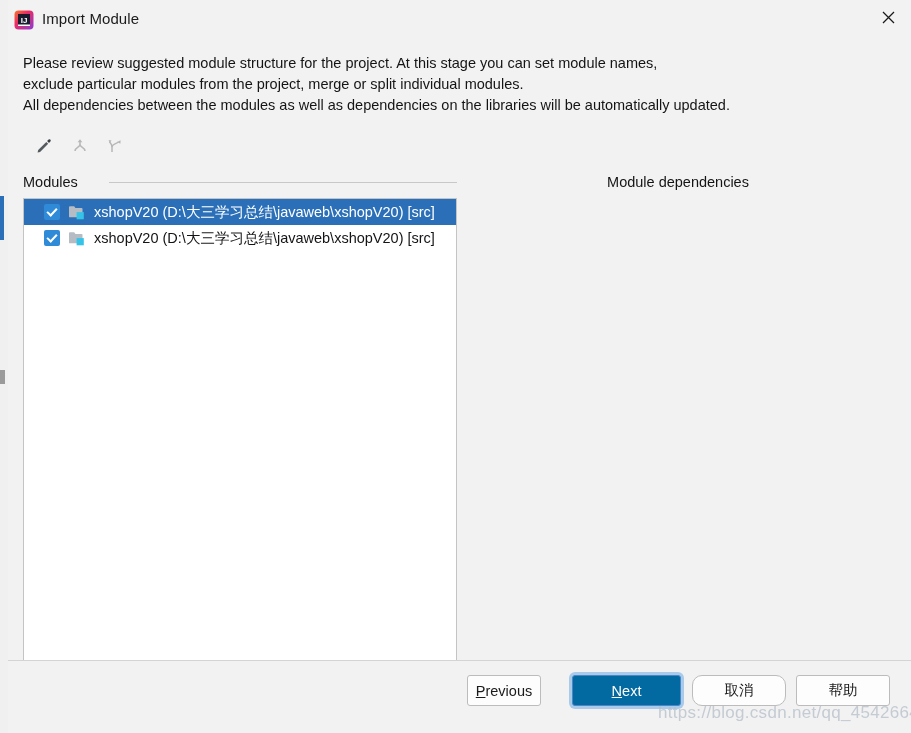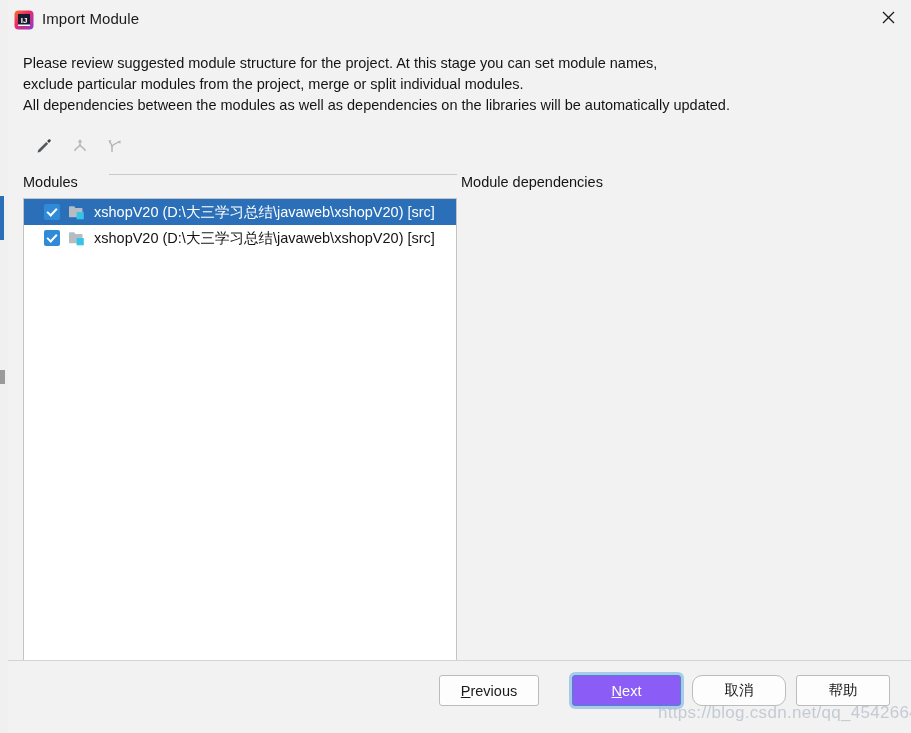--- a/index.html
+++ b/index.html
@@ -104,20 +104,21 @@
     align-items: center;
     justify-content: center;
     cursor: pointer;
   }
   .tool-btn.disabled { cursor: default; }
 
   
   .section-head {
     position: absolute;
     display: flex;
+    align-items: center;
     font-size: 14.5px;
     color: #141414;
     gap: 22px;
   }
   .section-head .rule {
     height: 1px;
     background: #c8c8c8;
     margin-left: 9px;
     flex: 1;
   }
@@ -207,26 +208,26 @@
     font-family: "Liberation Sans", "DejaVu Sans", sans-serif;
     font-size: 14.5px;
     color: #1a1a1a;
     display: flex;
     align-items: center;
     justify-content: center;
     cursor: pointer;
     box-sizing: border-box;
   }
   .dlg-btn.primary {
-    background: #8b5cf6;
+    background: #0369a1;
     border: 1px solid #4a86c8;
     color: #ffffff;
     box-shadow: 0 0 0 3px #a9cbe9;
   }
-  #btn-previous { left: 431px; width: 100px; }
+  #btn-previous { left: 459px; width: 74px; }
   #btn-next     { left: 564px; width: 109px; }
   #btn-cancel   { left: 684px; width: 94px; border-radius: 10px; }
   #btn-help     { left: 788px; width: 94px; }
   .uline { text-decoration: underline; }
 
   
   #watermark {
     position: absolute;
     left: 650px;
     top: 703px;

